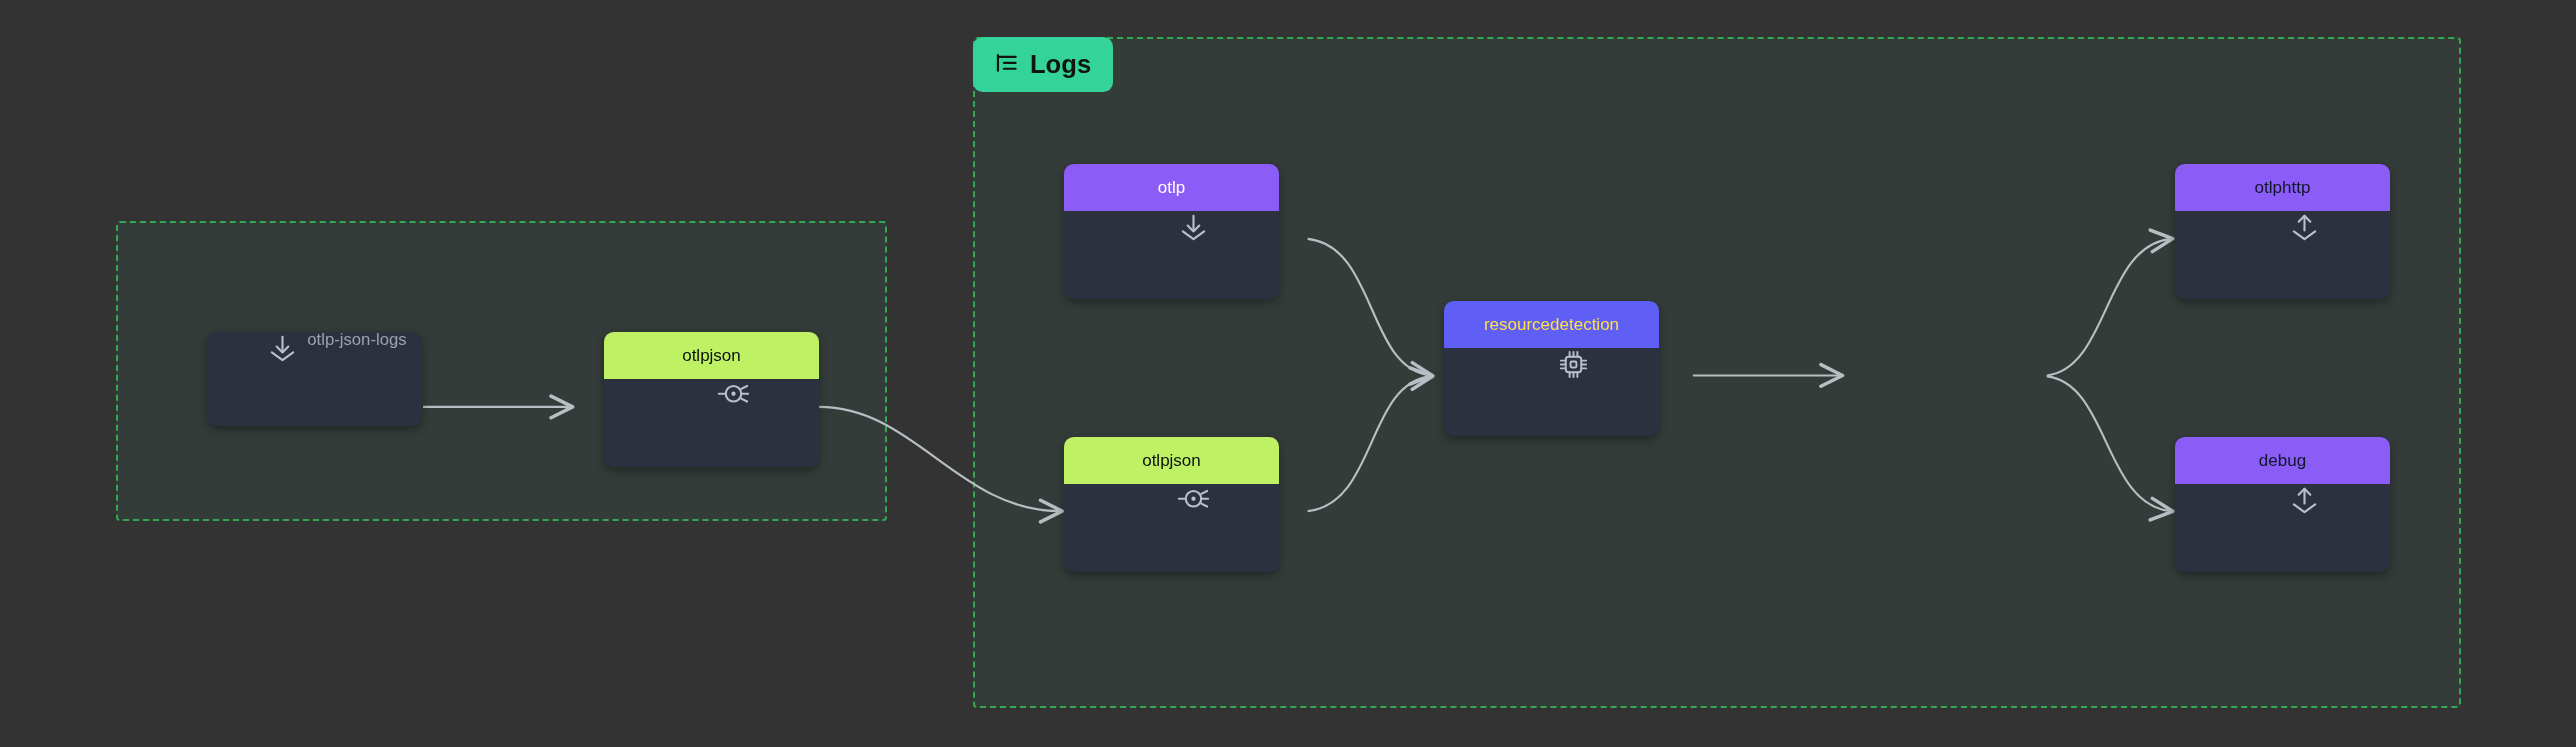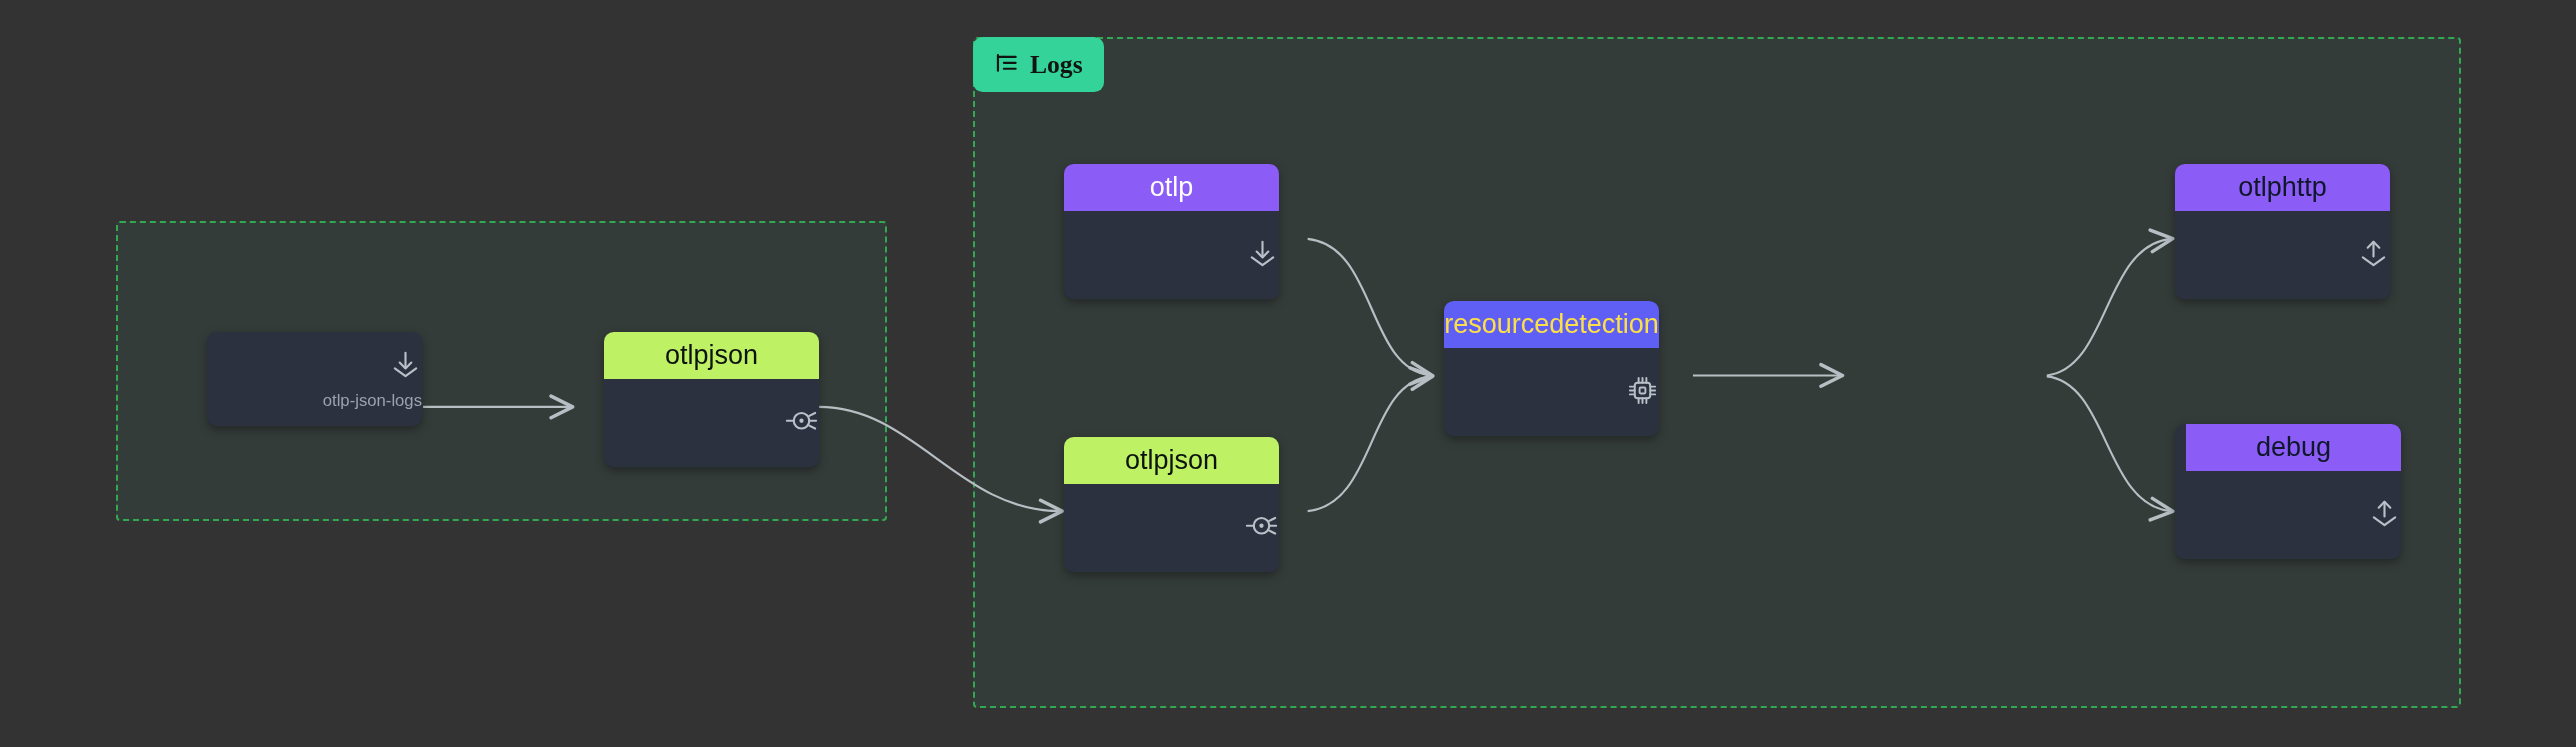--- a/index.html
+++ b/index.html
@@ -36,53 +36,54 @@
     background: #34d399;
     color: #101512;
     border-radius: 9.8px;
     padding: 0 21.6px;
     height: 55px;
     font-size: 25.6px;
     font-weight: bold;
     white-space: nowrap;
     z-index: 6;
   }
-  .group-label .glabel-text { line-height: 1; font-family: Liberation Serif, serif; }
+  .group-label .glabel-text { line-height: 1; }
 
   
   .node {
     position: absolute;
     width: 215px;
     border-radius: 9.8px;
     background: #2c3140;
     box-shadow: 0 3.9px 9.8px rgba(0,0,0,.35);
     overflow: hidden;
     z-index: 5;
   }
   .node-header {
     height: 47px;
     display: flex;
     align-items: center;
     justify-content: center;
-    font-size: 27px;
+    font-size: 17px;
     white-space: nowrap;
   }
   .node-header.receiver { background: #8b5cf6; color: #ffffff; }
   .node-header.exporter { background: #8b5cf6; color: #0f172a; }
   .node-header.processor { background: #5f5ff5; color: #fde047; }
   .node-header.connector { background: #bef264; color: #0d120f; }
 
   .node-body {
     height: 88px;
     display: flex;
-    flex-direction: column;
-    align-items: flex-end;
+    flex-direction: row;
+    align-items: flex-start;
     justify-content: center;
     gap: 9.8px;
     background: #2c3140;
+    margin-left: 44px;
   }
   .node-body.with-sub { height: 94px; justify-content: center; gap: 7.9px; }
   .node-icon { display: block; }
   .node-sub {
     font-size: 16.7px;
     color: #9aa3ab;
     line-height: 1;
   }
 
   
@@ -218,21 +219,21 @@
       <span class="node-icon">
         <svg width="33" height="33" viewBox="0 0 34 34" xmlns="http://www.w3.org/2000/svg">
           <path d="M17 5 L17 20" stroke="#b9c0c7" stroke-width="2.2" stroke-linecap="round" fill="none"></path>
           <path d="M11 11 L17 5 L23 11" stroke="#b9c0c7" stroke-width="2.2" stroke-linecap="round" stroke-linejoin="round" fill="none"></path>
           <path d="M6 21 L17 29 L28 21" stroke="#b9c0c7" stroke-width="2.2" stroke-linecap="round" stroke-linejoin="round" fill="none"></path>
         </svg>
       </span>
     </div>
   </div>
 
-  <div class="node" style="left:2175px; top:424px;padding-left:11px;">
+  <div class="node" style="left:2175px; top:437px;">
     <div class="node-header exporter">debug</div>
     <div class="node-body">
       <span class="node-icon">
         <svg width="33" height="33" viewBox="0 0 34 34" xmlns="http://www.w3.org/2000/svg">
           <path d="M17 5 L17 20" stroke="#b9c0c7" stroke-width="2.2" stroke-linecap="round" fill="none"></path>
           <path d="M11 11 L17 5 L23 11" stroke="#b9c0c7" stroke-width="2.2" stroke-linecap="round" stroke-linejoin="round" fill="none"></path>
           <path d="M6 21 L17 29 L28 21" stroke="#b9c0c7" stroke-width="2.2" stroke-linecap="round" stroke-linejoin="round" fill="none"></path>
         </svg>
       </span>
     </div>

